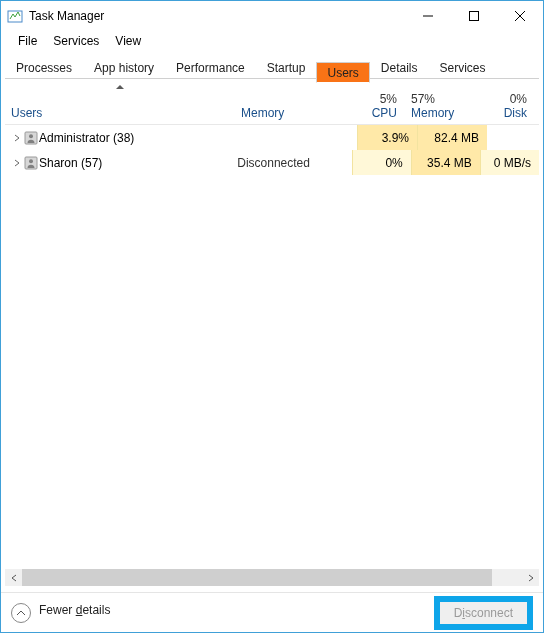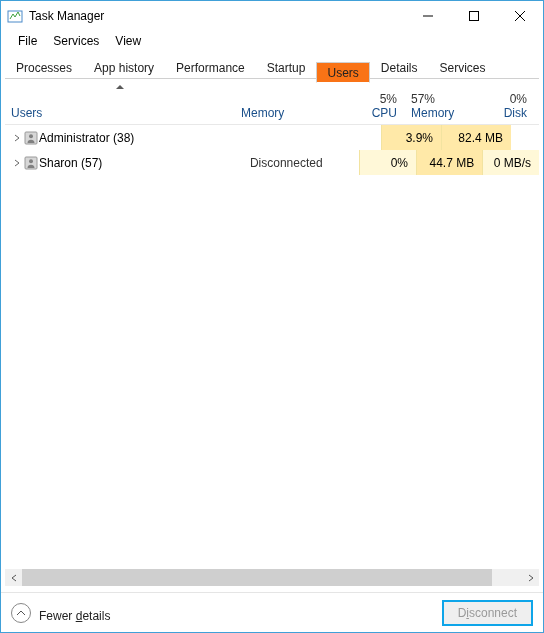--- a/index.html
+++ b/index.html
@@ -119,21 +119,21 @@
   
   .rows { flex: 1; overflow: hidden; }
   .row {
     display: flex;
     height: 25px;
     align-items: center;
     border-bottom: 0px;
   }
   .cell { padding: 0 8px 0 6px; font-size: 12px; height: 100%; display: flex; align-items: center; }
   .cell.name { width: 230px; }
-  .cell.status { width: 110px; color: #333; margin-left: 24px; }
+  .cell.status { width: 110px; color: #333; }
   .cell.cpu  { width: 60px; justify-content: flex-end; margin-left: 12px; }
   .cell.mem  { width: 70px; justify-content: flex-end; text-align: right; }
   .cell.disk { width: 60px; justify-content: flex-end; }
   .cell.metric { border-left: 1px solid #f2e3a0; }
   .heat-light { background: #fff8d8; }
   .heat-med   { background: #ffe9a8; }
   .expand {
     width: 12px; height: 12px;
     display: flex; align-items: center; justify-content: center;
     color: #555;
@@ -167,31 +167,31 @@
   .footer {
     height: 40px;
     border-top: 1px solid #e5e5e5;
     display: flex;
     align-items: center;
     padding: 0 10px;
     gap: 8px;
     margin-top: 6px;
   }
   .fewer {
-    display: flex; align-items: flex-end; gap: 8px;
+    display: flex; align-items: flex-start; gap: 8px;
     font-size: 12px; color: #222;
   }
   .fewer .circ {
     width: 20px; height: 20px; border: 1px solid #888; border-radius: 50%;
     display: flex; align-items: center; justify-content: center;
   }
   .footer .spacer { flex: 1; }
   .disconnect-btn {
     padding: 4px 14px;
-    border: 2px solid #0ea5e9;
+    border: 6px solid #0ea5e9;
     background: #efefef;
     color: #9a9a9a;
     font-size: 12px;
     text-align: center;
   }
 </style>
 </head>
 <body>
 
 <div class="window">
@@ -300,21 +300,21 @@
             <svg width="14" height="14" viewBox="0 0 14 14">
               <rect x="1" y="1" width="12" height="12" rx="1" fill="#d7d7d7" stroke="#9a9a9a"></rect>
               <circle cx="7" cy="5.2" r="2" fill="#808080"></circle>
               <path d="M3.5 12c0-2 1.6-3.2 3.5-3.2S10.5 10 10.5 12z" fill="#808080"></path>
             </svg>
           </span>
           <span>Sharon (57)</span>
         </div>
         <div class="cell status">Disconnected</div>
         <div class="cell cpu metric heat-light">0%</div>
-        <div class="cell mem metric heat-med">44.7 MB</div>
+        <div class="cell mem metric heat-med">35.4 MB</div>
         <div class="cell disk metric heat-light">0 MB/s</div>
       </div>
     </div>
   </div>
 
   <div class="hscroll">
     <div class="sbtn">
       <svg width="8" height="8">
           <polyline points="6,1 2,4 6,7" fill="none" stroke="#555" stroke-width="1"></polyline>
         </svg>

